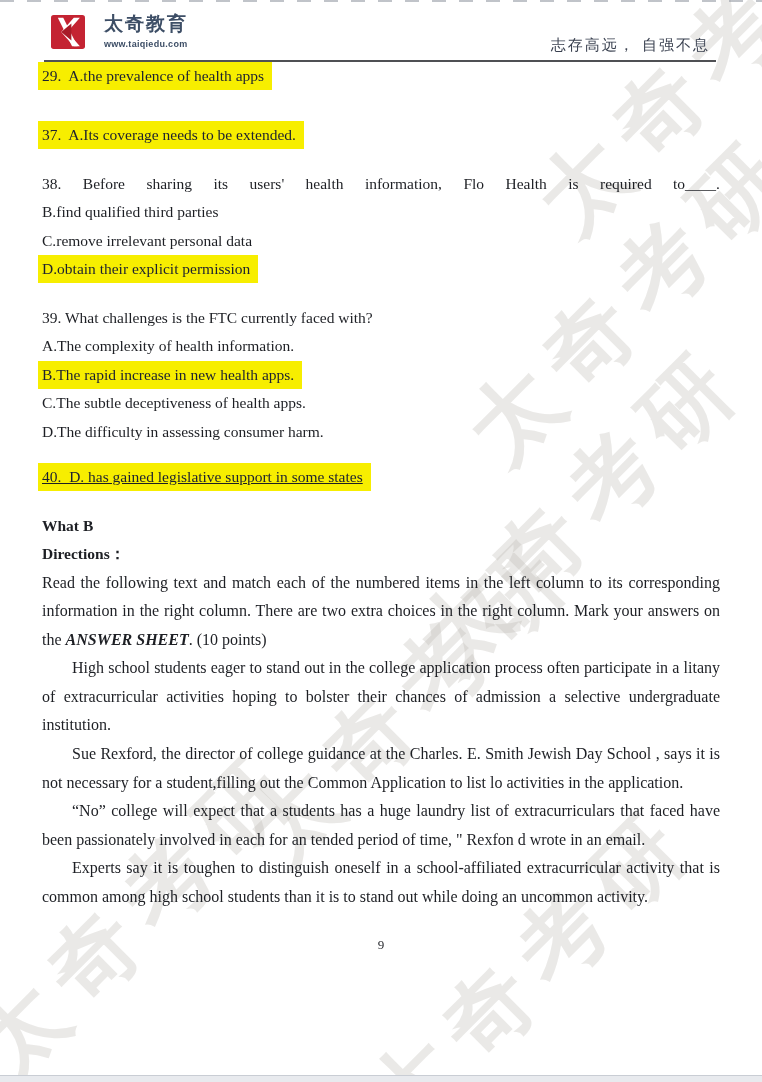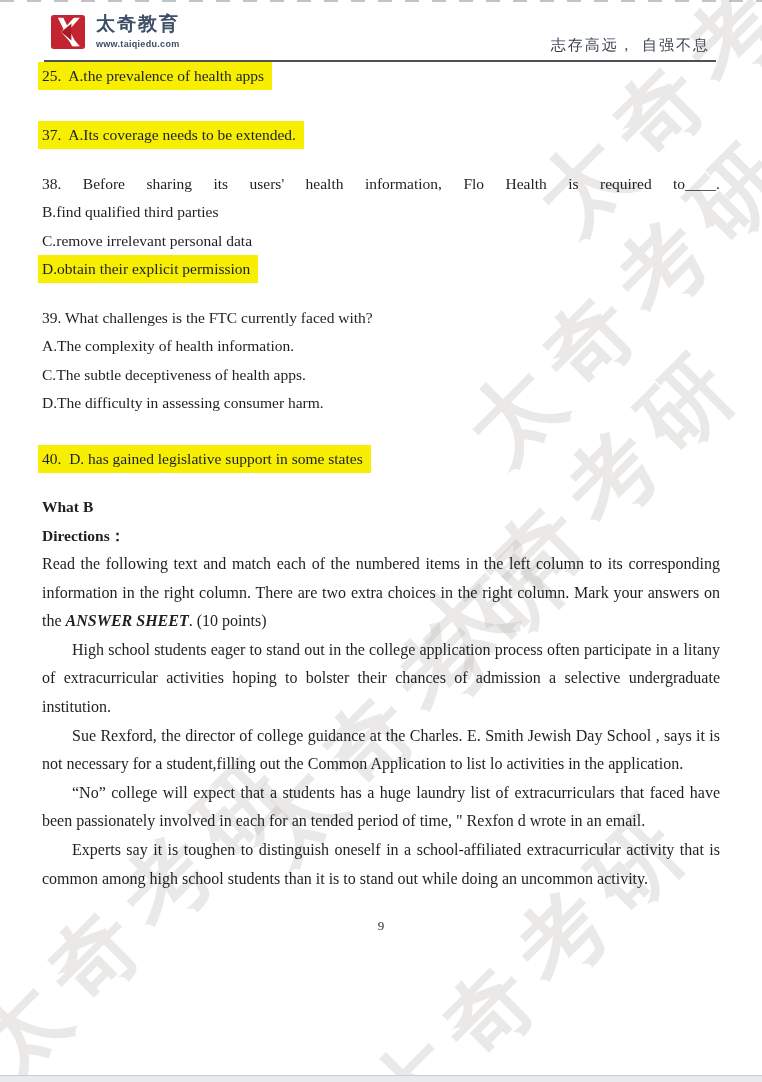--- a/index.html
+++ b/index.html
@@ -28,21 +28,21 @@
     transform:rotate(-45deg);
   }
   .content-layer{position:relative;z-index:1;}
   
   .header{
     height:60px;
     padding:14px 52px 0 48px;
     display:flex;align-items:flex-start;justify-content:space-between;
     box-sizing:border-box;
   }
-  .brand{display:flex;align-items:flex-end;gap:8px;}
+  .brand{display:flex;align-items:flex-end;gap:16px;}
   .brand-mark{width:40px;height:34px;flex:0 0 auto;}
   .brand-text{display:flex;flex-direction:column;line-height:1;}
   .brand-name{
     font-family:"Liberation Sans",sans-serif;
     font-size:19px;font-weight:bold;color:#3d4e66;letter-spacing:2px;
   }
   .brand-url{
     font-family:"Liberation Sans",sans-serif;
     font-size:9px;font-weight:bold;color:#3d4e66;margin-top:7px;letter-spacing:.3px;
   }
@@ -52,21 +52,21 @@
   }
   .rule{height:0;border-bottom:2px solid #4f5054;margin:0 46px 0 44px;}
   
   .content{padding:0 42px;box-sizing:border-box;}
   .line{
     line-height:28.5px;height:28.5px;
     font-size:15.5px;white-space:pre-wrap;overflow:visible;
   }
   .gap1{margin-top:20px;}
   .gap30{margin-top:30.5px;}
-  .gap27{margin-top:27px;}
+  .gap27{margin-top:17px;text-decoration:underline;}
   mark.hl{
     background:#f7ee00;color:#1c2130;
     padding:5px 8px 6px 4px;margin-left:-4px;
   }
   .stem-justify{text-align:justify;text-align-last:justify;}
   .bold{font-weight:bold;}
   .para{
     font-size:16px;line-height:28.6px;
     text-align:justify;margin:0;
   }
@@ -108,31 +108,32 @@
           <span class="brand-name">太奇教育</span>
           <span class="brand-url">www.taiqiedu.com</span>
         </div>
       </div>
       <div class="slogan">志存高远， 自强不息</div>
     </div>
     <div class="rule"></div>
 
     <div class="content">
 
-      <div class="line"><mark class="hl">25.  A.the prevalence of health apps</mark></div>
+      <div class="line"><mark class="hl">29.  A.the prevalence of health apps</mark></div>
 
       <div class="line gap30"><mark class="hl">37.  A.Its coverage needs to be extended.</mark></div>
 
       <div class="line gap1 stem-justify">38. Before sharing its users' health information, Flo Health is required to____.</div>
       <div class="line">B.find qualified third parties</div>
       <div class="line">C.remove irrelevant personal data</div>
       <div class="line"><mark class="hl">D.obtain their explicit permission</mark></div>
 
       <div class="line gap1">39. What challenges is the FTC currently faced with?</div>
       <div class="line">A.The complexity of health information.</div>
+      <div class="line"><mark class="hl">B.The rapid increase in new health apps.</mark></div>
       <div class="line">C.The subtle deceptiveness of health apps.</div>
       <div class="line">D.The difficulty in assessing consumer harm.</div>
 
       <div class="line gap27"><mark class="hl">40.  D. has gained legislative support in some states</mark></div>
 
       <div class="line gap1 bold">What B</div>
       <div class="line bold">Directions：</div>
 
       <p class="para"><span>Read the following text and match each of the numbered items in the left column to its corresponding information in the right column. There are two extra choices in the right column. Mark your answers on the </span><span class="answer-sheet">ANSWER SHEET</span><span>. (10 points)</span></p>
 

